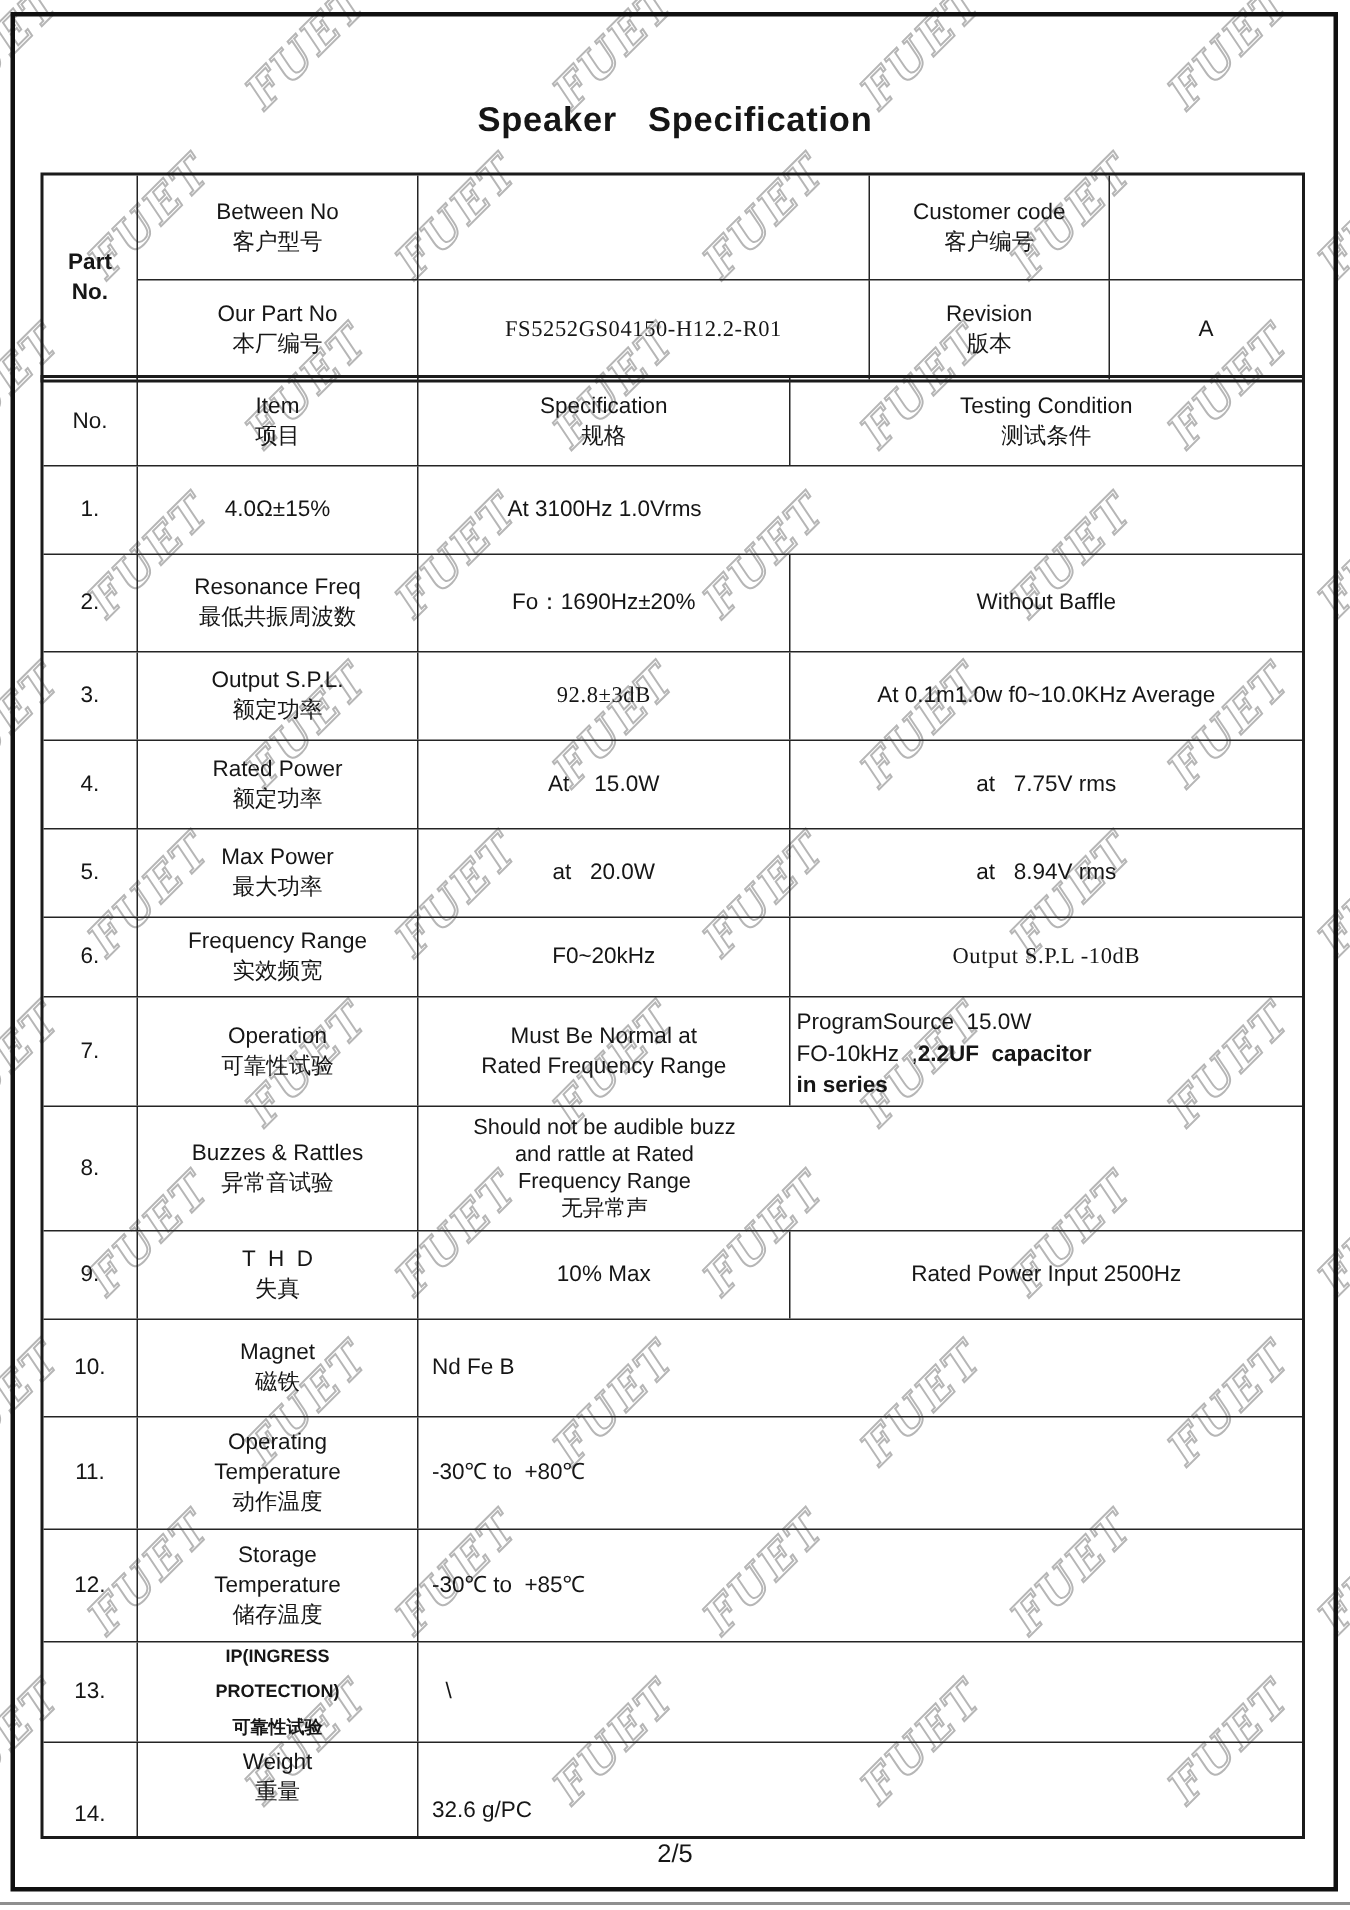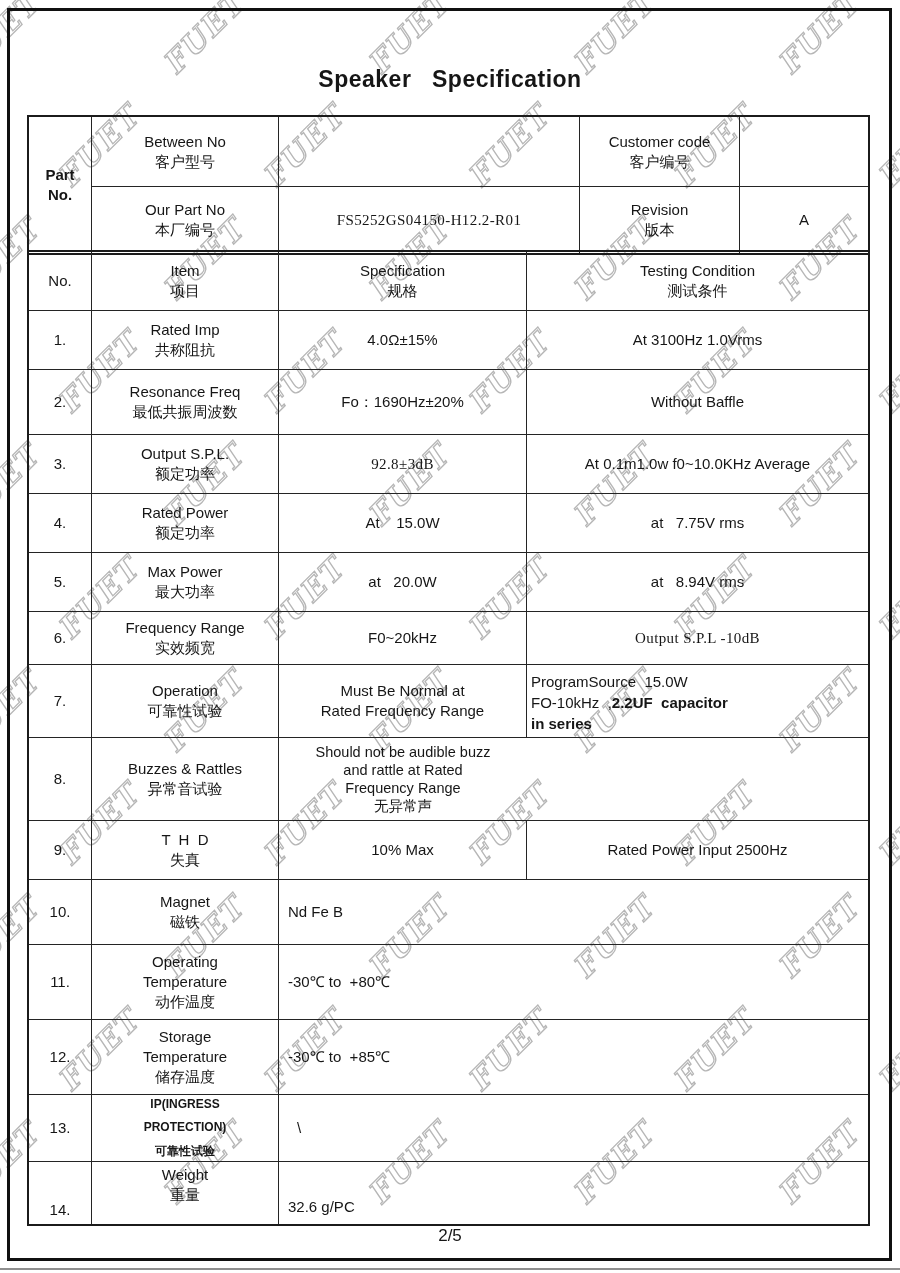--- a/index.html
+++ b/index.html
@@ -161,22 +161,20 @@
     <div class="cell">Item
 项目</div>
     <div class="cell">Specification
 规格</div>
     <div class="cell">Testing Condition
 测试条件</div>
   </div>
 
   <div class="row" style="height:58px">
     <div class="cell">1.</div>
-    <div class="cell">Rated Imp
-共称阻抗</div>
     <div class="cell">4.0Ω±15%</div>
     <div class="cell">At 3100Hz 1.0Vrms</div>
   </div>
 
   <div class="row" style="height:64px">
     <div class="cell">2.</div>
     <div class="cell">Resonance Freq
 最低共振周波数</div>
     <div class="cell">Fo：1690Hz±20%</div>
     <div class="cell">Without Baffle</div>

